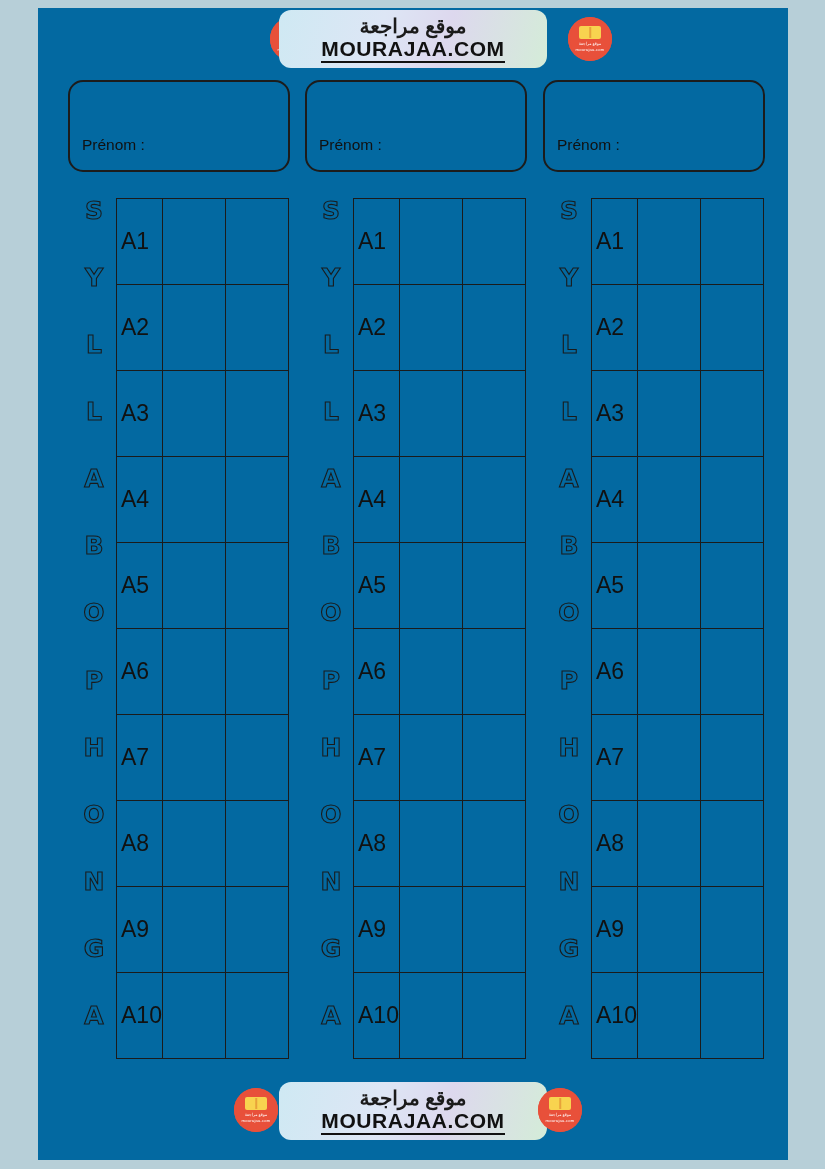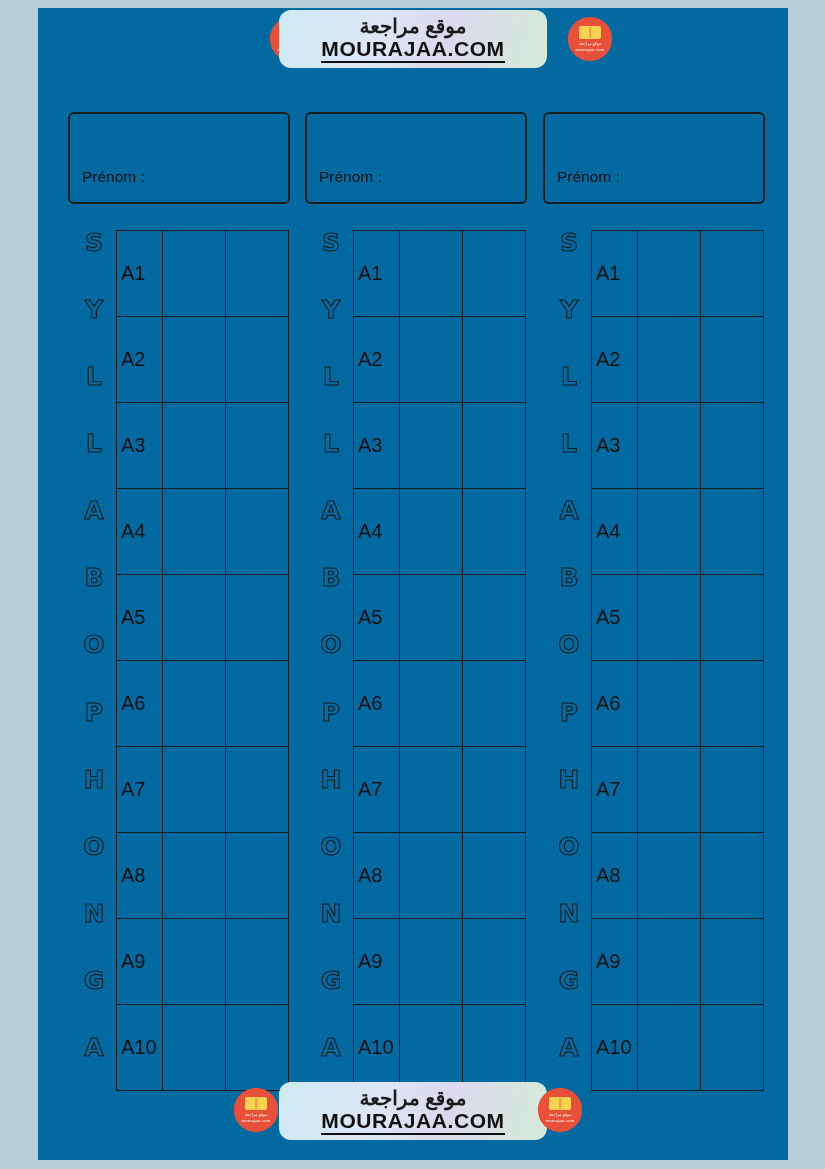--- a/index.html
+++ b/index.html
@@ -119,24 +119,23 @@
     top: 0;
     width: 222px;
   }
   .col.c1 { left: 30px; }
   .col.c2 { left: 267px; }
   .col.c3 { left: 505px; }
 
   .name-box {
     height: 92px;
     border: 2.2px solid #1c1c1c;
-    border-radius: 6px;
+    border-radius: 15px;
     box-sizing: border-box;
     position: relative;
-    margin-top: 32px;
   }
   .name-label {
     position: absolute;
     left: 12px;
     bottom: 16px;
     font-size: 15.5px;
     color: #111111;
   }
 
   
@@ -178,21 +177,21 @@
     border-collapse: collapse;
     table-layout: fixed;
   }
   table.grid td {
     border: 1.4px solid #1b1b1b;
     height: 86px;
     box-sizing: border-box;
   }
   td.lbl {
     width: 46px;
-    font-size: 20px;
+    font-size: 23px;
     color: #111111;
     padding-left: 4px;
     vertical-align: middle;
     font-family: "Liberation Sans", sans-serif;
   }
   td.cell { width: 63px; }
 </style>
 </head>
 <body>
 

